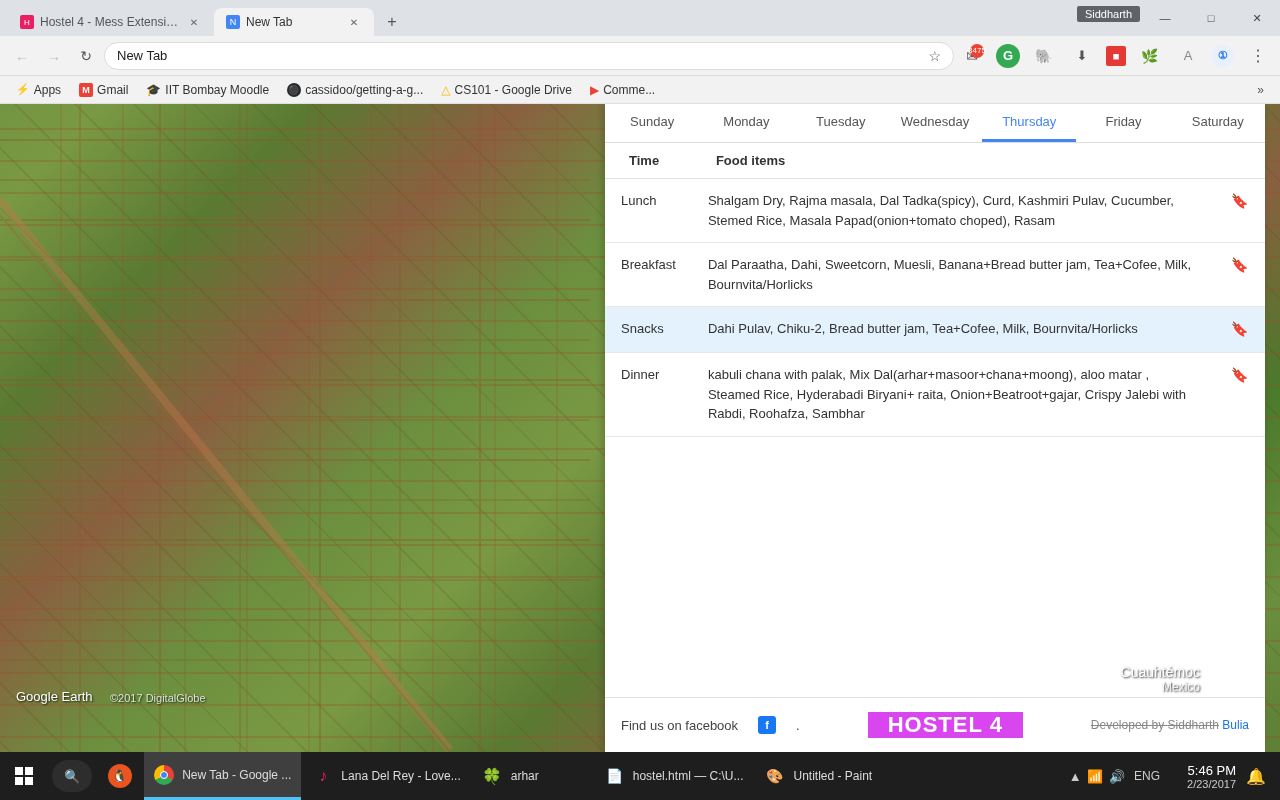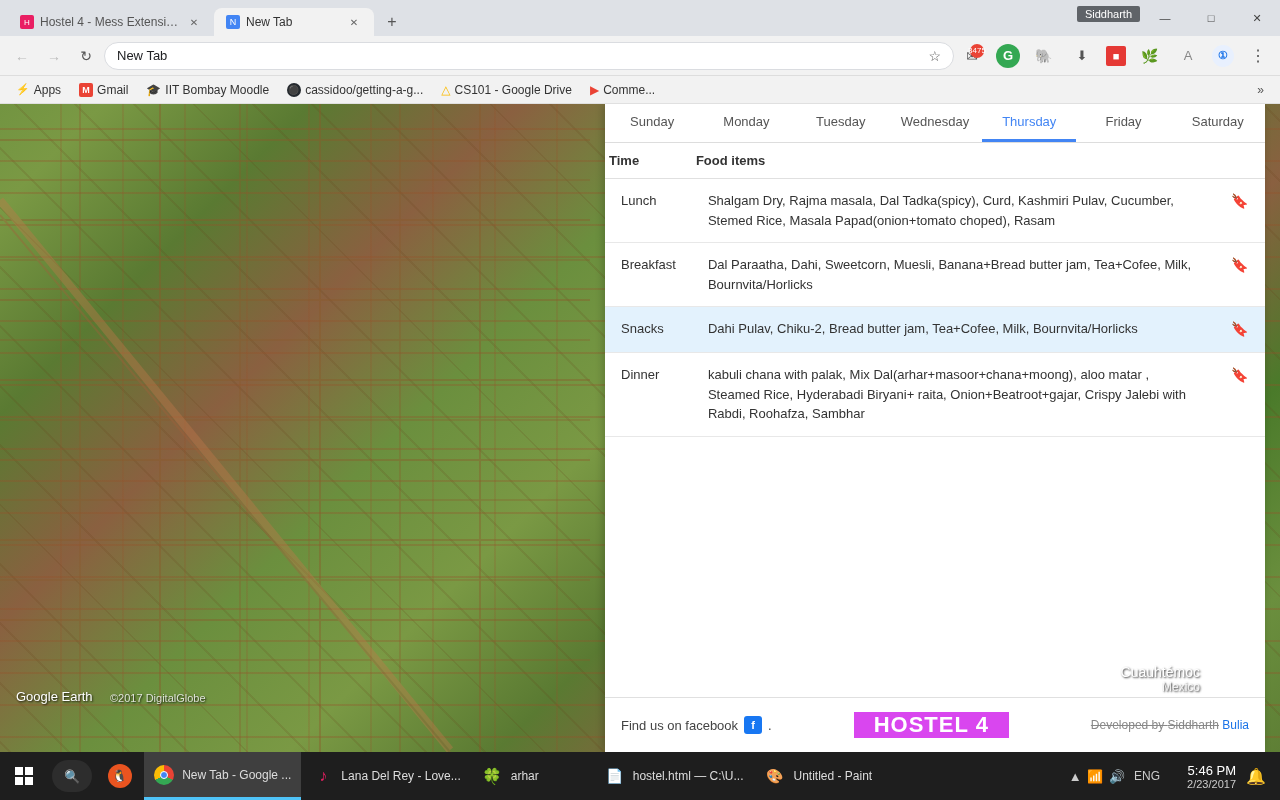--- a/index.html
+++ b/index.html
@@ -281,21 +281,21 @@
     }
 
     
     .meal-table {
       width: 100%;
       border-collapse: collapse;
       font-size: 13px;
     }
 
     .meal-table th {
-      padding: 10px 4px;
+      padding: 10px 24px;
       text-align: left;
       color: #333;
       font-weight: 600;
       border-bottom: 1px solid #e0e0e0;
       background: white;
     }
 
     .meal-table td {
       padding: 12px 16px;
       vertical-align: top;
@@ -333,21 +333,21 @@
       justify-content: space-between;
       border-top: 1px solid #e0e0e0;
       background: white;
     }
 
     .find-facebook {
       font-size: 13px;
       color: #444;
       display: flex;
       align-items: center;
-      gap: 6px;
+      gap: 20px;
     }
 
     .fb-icon {
       width: 18px;
       height: 18px;
       background: #1877f2;
       border-radius: 3px;
       display: flex;
       align-items: center;
       justify-content: center;

